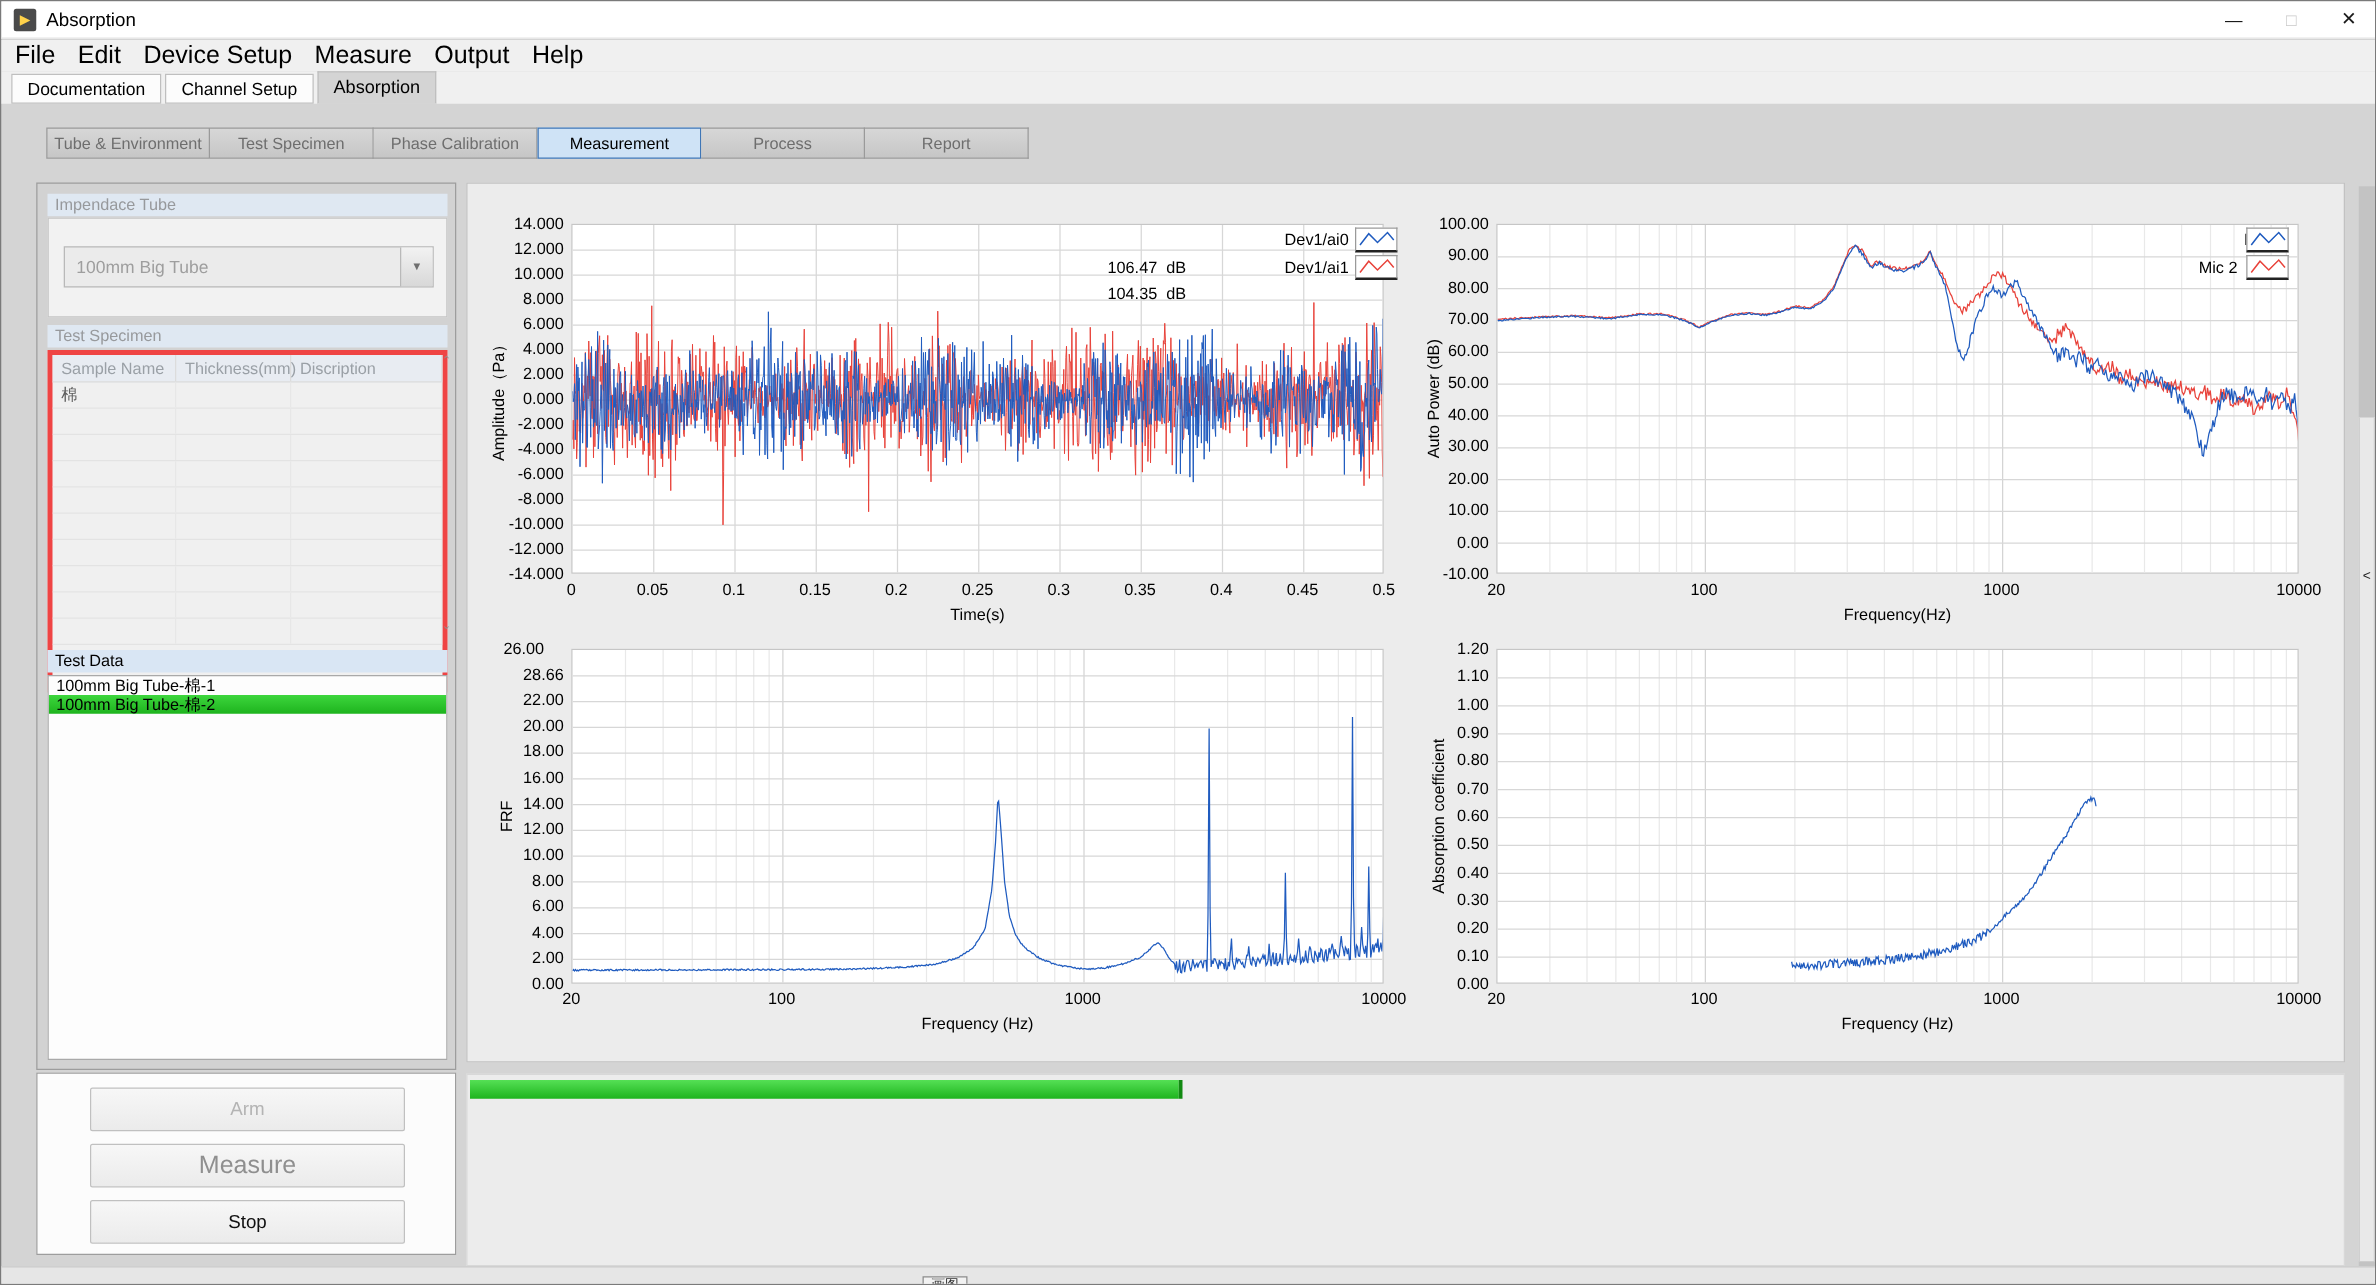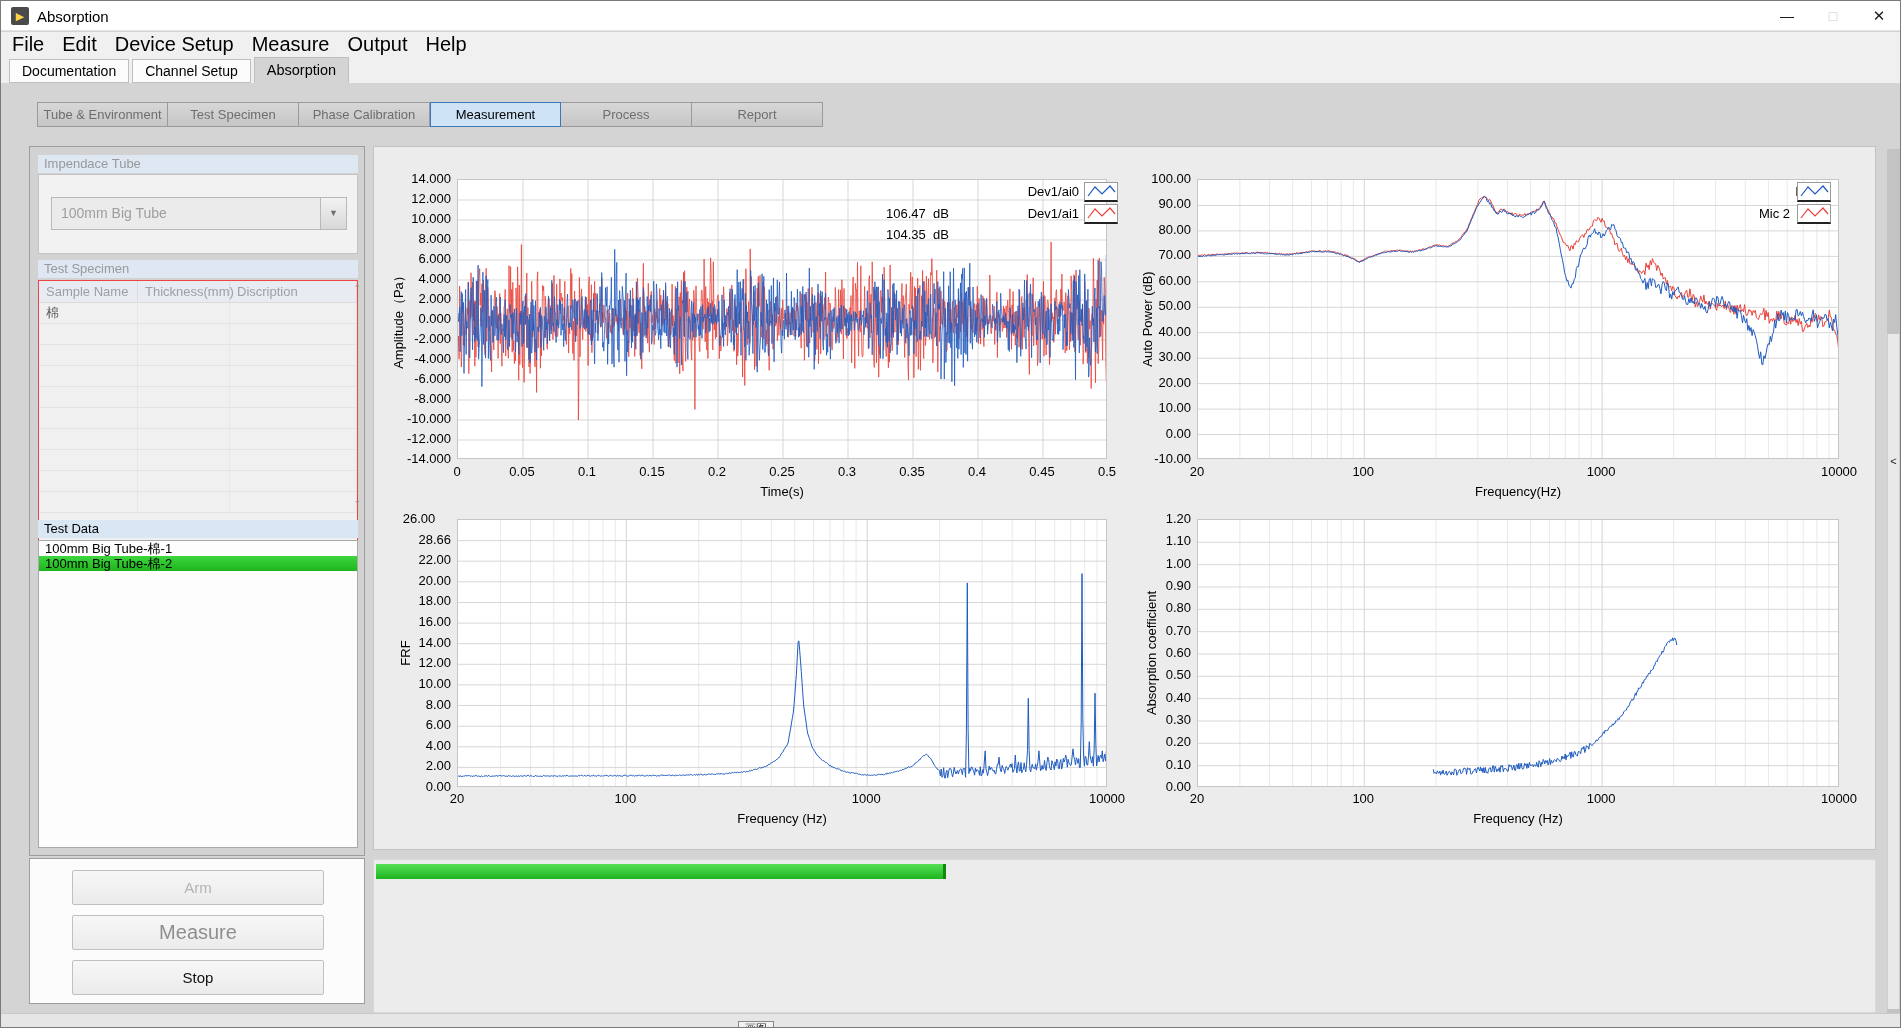--- a/index.html
+++ b/index.html
@@ -45,21 +45,21 @@
   .sec-hdr { left:8px; width:320px; height:18px; line-height:18px; padding-left:6px; font-size:13px;
              background:#dfe8f2; color:#97999c; }
   .sec-hdr.dark { color:#000; background:#d9e6f4; }
   #tube-group { left:8px; top:27px; width:320px; height:80px; background:#f2f2f2; border:1px solid #c4c4c4; }
   #tube-dropdown { left:12px; top:22px; width:296px; height:33px; background:#ebebeb; border:1px solid #b9b9b9; }
   #tube-dropdown .dd-text { position:absolute; left:9px; top:0; line-height:31px; font-size:14px; color:#9e9e9e; }
   #tube-dropdown .dd-arrow { position:absolute; right:0; top:0; width:26px; height:31px;
       background:linear-gradient(#f2f2f2,#d8d8d8); border-left:1px solid #b9b9b9;
       text-align:center; line-height:31px; font-size:9px; color:#6f6f6f; }
 
-  #specimen-table { left:8px; top:133px; width:320px; height:274px; background:#f0f0f0; border:1px solid #ef4444; overflow:hidden; }
+  #specimen-table { left:8px; top:133px; width:320px; height:274px; background:#f0f0f0; border:4px solid #ef4444; overflow:hidden; }
   .sp-hrow { display:flex; height:22px; background:#e8ecf2; border-bottom:1px solid #dcdcdc; }
   .sp-hcell { font-size:13px; color:#9aa0a6; line-height:22px; padding-left:7px; border-right:1px solid #dcdcdc; }
   .sp-row { display:flex; height:21px; border-bottom:1px solid #e3e3e3; }
   .sp-cell { font-size:13px; color:#5f5f5f; line-height:20px; padding-left:7px; border-right:1px solid #e7e7e7; }
   .sp-c0 { width:99px; } .sp-c1 { width:92px; } .sp-c2 { flex:1; }
   .tbl-chev { position:absolute; right:3px; font-size:9px; color:#8f8f8f; }
 
   #testdata-list { left:8px; top:393px; width:320px; height:308px; background:#fdfdfd; border:1px solid #a9a9a9; overflow:hidden; }
   .td-item { height:15px; line-height:15px; font-size:13px; color:#000; padding-left:6px; white-space:nowrap; }
   .td-item.selected { background:linear-gradient(#3dd63d,#1eb41e); }

